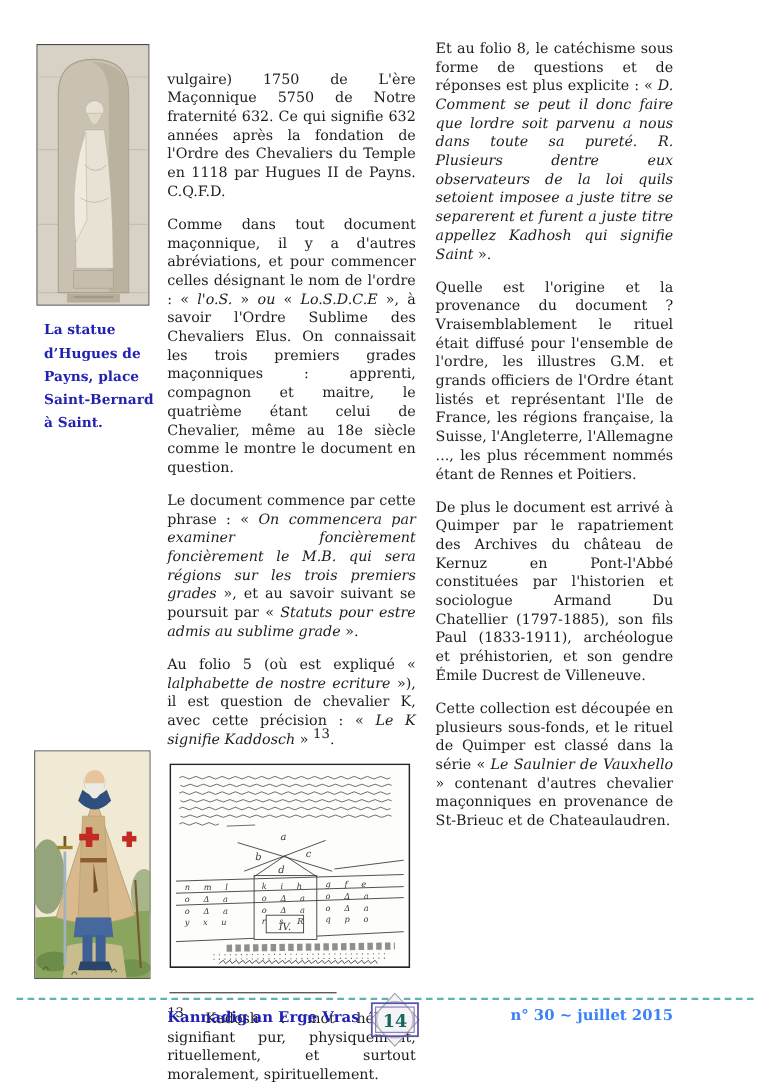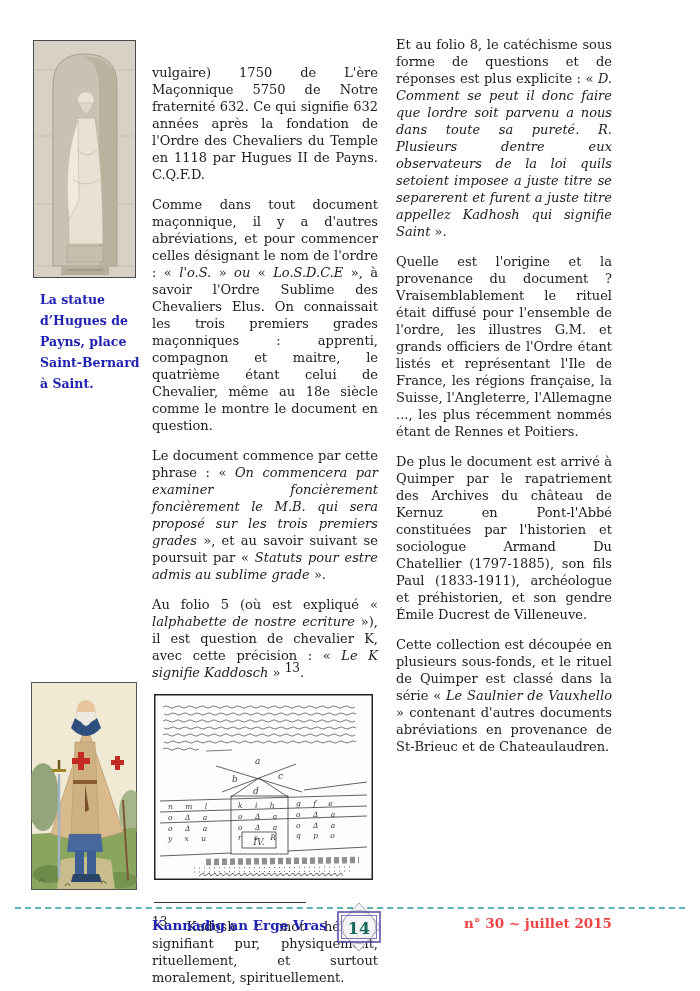--- a/index.html
+++ b/index.html
@@ -25,21 +25,21 @@
 
   .figure { display:block; width:219px; height:186px; margin:3px 0 0 2px; }
   .fn-rule { width:152px; border-top:1px solid #333; margin:22px 0 15px 2px; }
   .footnote { font-size:12px; line-height:16.5px; text-align:justify; }
 
   
   .footer-rule { position:absolute; left:15px; right:15px; top:907px;
                  border-top:2px dashed #5fb3b0; }
   .journal { position:absolute; left:152px; top:917px; color:#2222b2;
              font-weight:bold; font-size:13.5px; }
-  .issue { position:absolute; right:88px; top:915px; color:#ef4444;
+  .issue { position:absolute; right:88px; top:915px; color:#3b82f6;
            font-weight:bold; font-size:13.5px; }
   .badge { position:absolute; left:336px; top:901px; width:46px; height:52px; }
 
   svg text.hand { font-family:"DejaVu Serif", serif; font-style:italic; fill:#3a3a3a; }
 </style>
 </head>
 <body>
 
 <div class="page">
 
@@ -101,21 +101,21 @@
       <path d="M42 192 L55 192 L57 200 L40 200 Z" fill="#2b4569"></path>
       <path d="M55 192 L68 192 L71 200 L54 200 Z" fill="#2b4569"></path>
       <line x1="92" y1="118" x2="97" y2="198" stroke="#7a5836" stroke-width="2"></line>
     </g>
     <path d="M8 200 q3 -6 5 0 M70 202 q3 -6 5 0 M34 204 q3 -5 5 0" stroke="#4e6b35" stroke-width="1" fill="none"></path>
   </svg>
 
   <div class="col mid">
     <p><span>vulgaire) 1750 de L'ère Maçonnique 5750 de Notre fraternité 632. Ce qui signifie 632 années après la fondation de l'Ordre des Chevaliers du Temple en 1118 par Hugues II de Payns. C.Q.F.D.</span></p>
     <p><span>Comme dans tout document maçonnique, il y a d'autres abréviations, et pour commencer celles désignant le nom de l'ordre : « </span><i>l'o.S.</i><span> » </span><i>ou</i><span> « </span><i>Lo.S.D.C.E</i><span> », à savoir l'Ordre Sublime des Chevaliers Elus. On connaissait les trois premiers grades maçonniques : apprenti, compagnon et maitre, le quatrième étant celui de Chevalier, même au 18e siècle comme le montre le document en question.</span></p>
-    <p><span>Le document commence par cette phrase : « </span><i>On commencera par examiner foncièrement foncièrement le M.B. qui sera proposé sur les trois premiers grades</i><span> », et au savoir suivant se poursuit par « </span><i>Statuts pour estre admis au sublime grade</i><span> ».</span></p>
+    <p><span>Le document commence par cette phrase : « </span><i>On commencera par examiner foncièrement foncièrement le M.B. qui sera régions sur les trois premiers grades</i><span> », et au savoir suivant se poursuit par « </span><i>Statuts pour estre admis au sublime grade</i><span> ».</span></p>
     <p><span>Au folio 5 (où est expliqué « </span><i>lalphabette de nostre ecriture</i><span> »), il est question de chevalier K, avec cette précision : « </span><i>Le K signifie Kaddosch</i><span> » </span><sup>13</sup><span>.</span></p>
 
     <svg class="figure" viewBox="0 0 219 186">
       <rect x="0.75" y="0.75" width="217.5" height="184.5" fill="#fdfdfb" stroke="#222" stroke-width="1.5"></rect>
       <defs>
         <path id="sq1" d="M0 0 q3 -2.4 6 0 t6 0 t6 0 t6 0 t6 0 t6 0 t6 0 t6 0 t6 0 t6 0 t6 0 t6 0 t6 0 t6 0 t6 0 t6 0 t6 0 t6 0 t6 0 t6 0 t6 0 t6 0 t6 0 t6 0 t6 0 t6 0 t6 0 t6 0 t6 0 t6 0 t6 0 t6 0" fill="none"></path>
         <path id="sq2" d="M0 0 q3 2.2 6 0 t6 0 t6 0 t6 0 t6 0 t6 0 t6 0 t6 0 t6 0 t6 0 t6 0 t6 0 t6 0 t6 0 t6 0 t6 0 t6 0 t6 0 t6 0 t6 0 t6 0 t6 0 t6 0 t6 0 t6 0 t6 0 t6 0 t6 0 t6 0 t6 0 t6 0 t6 0" fill="none"></path>
       </defs>
       <g stroke="#444" stroke-width="0.7">
         <use href="#sq1" x="9" y="13"></use>
@@ -173,21 +173,21 @@
     </svg>
 
     <div class="fn-rule"></div>
     <p class="footnote"><sup>13</sup><span> Kadosh : mot hébreux signifiant pur, physiquement, rituellement, et surtout moralement, spirituellement.</span></p>
   </div>
 
   <div class="col rightcol">
     <p><span>Et au folio 8, le catéchisme sous forme de questions et de réponses est plus explicite : « </span><i>D. Comment se peut il donc faire que lordre soit parvenu a nous dans toute sa pureté. R. Plusieurs dentre eux observateurs de la loi quils setoient imposee a juste titre se separerent et furent a juste titre appellez Kadhosh qui signifie Saint</i><span> ».</span></p>
     <p><span>Quelle est l'origine et la provenance du document ? Vraisemblablement le rituel était diffusé pour l'ensemble de l'ordre, les illustres G.M. et grands officiers de l'Ordre étant listés et représentant l'Ile de France, les régions française, la Suisse, l'Angleterre, l'Allemagne ..., les plus récemment nommés étant de Rennes et Poitiers.</span></p>
     <p><span>De plus le document est arrivé à Quimper par le rapatriement des Archives du château de Kernuz en Pont-l'Abbé constituées par l'historien et sociologue Armand Du Chatellier (1797-1885), son fils Paul (1833-1911), archéologue et préhistorien, et son gendre Émile Ducrest de Villeneuve.</span></p>
-    <p><span>Cette collection est découpée en plusieurs sous-fonds, et le rituel de Quimper est classé dans la série « </span><i>Le Saulnier de Vauxhello</i><span> » contenant d'autres documents abréviations en provenance de St-Brieuc et de Chateaulaudren.</span></p>
+    <p><span>Cette collection est découpée en plusieurs sous-fonds, et le rituel de Quimper est classé dans la série « </span><i>Le Saulnier de Vauxhello</i><span> » contenant d'autres chevalier maçonniques en provenance de St-Brieuc et de Chateaulaudren.</span></p>
   </div>
 
   <div class="footer-rule"></div>
   <div class="journal">Kannadig an Erge Vras</div>
   <svg class="badge" viewBox="0 0 46 52">
     <polygon points="23,2 45,26 23,50 1,26" fill="#f4f4f6" stroke="#a2a2ae" stroke-width="1"></polygon>
     <circle cx="23" cy="26" r="16.5" fill="none" stroke="#b4b4bc" stroke-width="1"></circle>
     <rect x="2" y="11" width="42" height="30" fill="none" stroke="#5b53a8" stroke-width="1.6"></rect>
     <rect x="5.5" y="14.5" width="35" height="23" fill="none" stroke="#7c76b8" stroke-width="1"></rect>
     <text x="23" y="32.5" text-anchor="middle" font-size="16" font-weight="bold" font-family="DejaVu Serif, serif" fill="#17665c">14</text>

